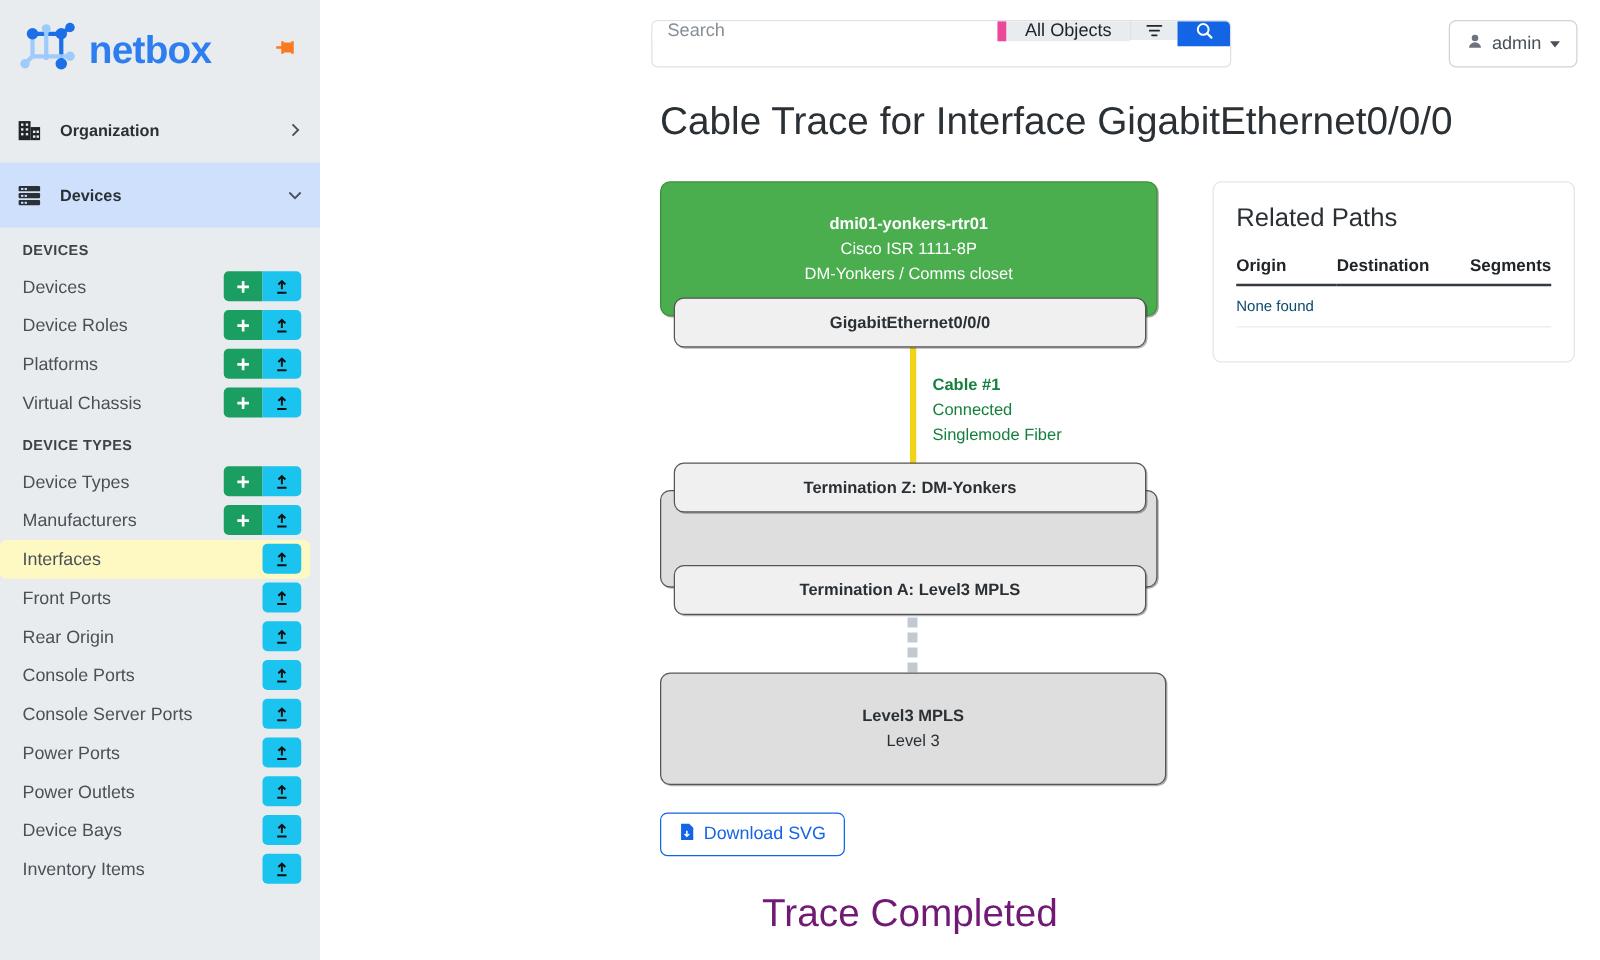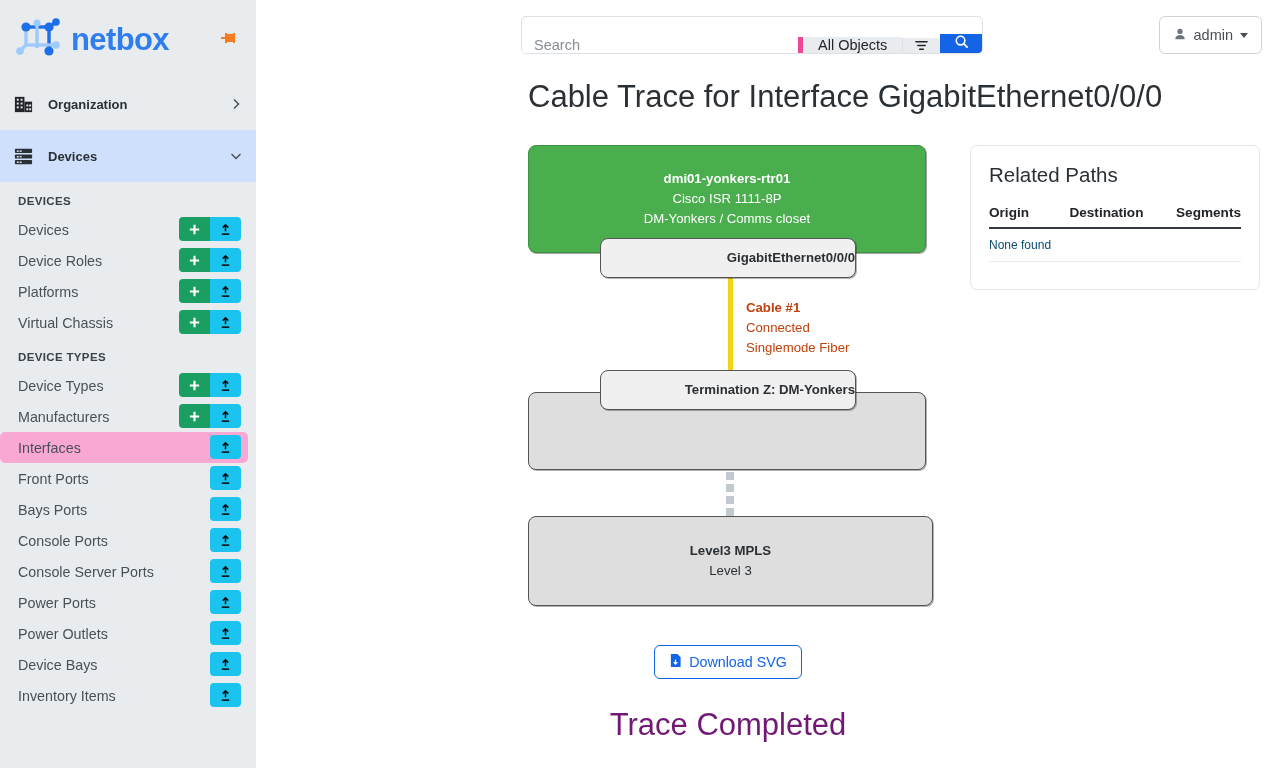--- a/index.html
+++ b/index.html
@@ -52,58 +52,58 @@
   }
   .nav-item {
     height: 31px; margin: 0 8px 0 0;
     display: flex; align-items: center;
     padding-left: 18px;
     font-size: 14.3px; color: #495057;
     cursor: pointer;
     position: relative;
     border-radius: 5px;
   }
-  .nav-item.sel { background: #f9a8d4; }
+  .nav-item.sel { background: #fef9c3; }
   .nav-item .nlabel { flex: 1; }
   .btn-pair { display: flex; position: absolute; right: 7px; top: 3px; }
   .mini-btn {
     width: 31px; height: 24px;
     display: flex; align-items: center; justify-content: center;
     cursor: pointer;
   }
   .mini-btn.add { background: #1b9e62; border-radius: 4px 0 0 4px; }
   .mini-btn.imp { background: #1ac4ef; border-radius: 0 4px 4px 0; }
   .mini-btn.imp.solo { border-radius: 4px; }
   .mini-btn svg { display: block; }
 
   
   .main { flex: 1; height: 768px; background: #fff; position: relative; overflow: hidden; }
   .topbar {
     height: 70px; display: flex; align-items: center;
     padding: 0 18px 0 0;
   }
   .search-wrap { display: flex; margin-left: 265px; height: 38px; }
   .search-box {
-    display: flex; align-items: flex-end;
+    display: flex; align-items: flex-start;
     border: 1px solid #dee2e6; border-radius: 5px;
     overflow: hidden; height: 38px;
     background: #fff;
   }
   .search-input {
     width: 276px; border: 0; outline: 0;
     font-size: 14.5px; padding: 0 12px;
     font-family: "Liberation Sans", sans-serif;
     color: #212529; background: #fff;
   }
   .search-input::placeholder { color: #868e96; }
   .obj-select {
     display: flex; align-items: center; justify-content: center;
     padding: 0 15px; background: #e9ecef;
     font-size: 14.5px; color: #212529;
-    border-left: 5px solid #ec4899;
+    border-left: 7px solid #ec4899;
     cursor: pointer; white-space: nowrap;
   }
   .filter-btn {
     width: 38px; background: #e9ecef;
     display: flex; align-items: center; justify-content: center;
     border-left: 1px solid #dee2e6; cursor: pointer;
   }
   .go-btn {
     width: 42px; background: #1464e6;
     display: flex; align-items: center; justify-content: center;
@@ -139,36 +139,36 @@
   .tnode .t-sub { font-size: 13.2px; line-height: 20px; }
   .device-box {
     background: #4aad4e; color: #fff;
     height: 108px; width: 398px;
     display: flex; flex-direction: column; justify-content: center;
     border-color: #3d8f41;
     box-shadow: 1px 1px 0 rgba(0,0,0,.35);
   }
   .term-box {
     background: #f0f0f0; color: #2b3035;
-    width: 256px; height: 40px;
-    display: flex; align-items: center; justify-content: flex-end;
+    width: 378px; height: 40px;
+    display: flex; align-items: center; justify-content: center;
     margin: -15px auto 0 auto;
     position: relative; z-index: 3;
     box-shadow: 1px 1px 0 rgba(0,0,0,.3);
   }
   .cable-seg {
     position: relative; height: 112px;
   }
   .cable-line {
     position: absolute; left: 200px; top: 0;
     width: 5px; height: 112px; background: #f3d317;
   }
   .cable-info {
     position: absolute; left: 218px; top: 20px;
-    text-align: left; font-size: 13.2px; line-height: 20px; color: #c2410c;
+    text-align: left; font-size: 13.2px; line-height: 20px; color: #15803d;
   }
   .cable-info .c-name { font-weight: 700; }
 
   .circuit-box {
     background: #dedede; color: #2b3035;
     width: 398px; height: 78px;
     margin-top: -18px;
     display: flex; flex-direction: row; justify-content: center;
     position: relative; z-index: 1;
     box-shadow: 1px 1px 0 rgba(0,0,0,.3);
@@ -182,21 +182,21 @@
     position: absolute; left: 198px;
     width: 8px; height: 8px; background: #c3c9d1; display: block;
   }
   .provider-box {
     background: #dedede; color: #2b3035;
     width: 405px; height: 90px;
     display: flex; flex-direction: column; justify-content: center;
     box-shadow: 1px 1px 0 rgba(0,0,0,.3);
   }
 
-  .dl-wrap { display: flex; justify-content: center; padding-top: 22px; margin-top: 17px; }
+  .dl-wrap { display: flex; padding-top: 22px; }
   .dl-btn {
     display: inline-flex; align-items: center; gap: 7px;
     border: 1px solid #1464e6; border-radius: 6px;
     color: #1464e6; background: #fff;
     font-size: 14.3px; padding: 7px 14px; cursor: pointer;
     font-family: "Liberation Sans", sans-serif;
   }
   .trace-status {
     text-align: center; font-size: 31px; color: #701a75;
     padding-top: 28px; font-weight: 400;
@@ -425,21 +425,21 @@
       <span class="btn-pair">
         <span class="mini-btn imp solo">
             <svg viewBox="0 0 14 14" width="13" height="13">
               <path d="M7 2 L7 9 M4 5 L7 2 L10 5" stroke="#111" stroke-width="1.7" fill="none"></path>
               <path d="M3 12 H11" stroke="#111" stroke-width="1.7"></path>
             </svg>
           </span>
       </span>
     </div>
     <div class="nav-item">
-      <span class="nlabel">Bays Ports</span>
+      <span class="nlabel">Rear Origin</span>
       <span class="btn-pair">
         <span class="mini-btn imp solo">
             <svg viewBox="0 0 14 14" width="13" height="13">
               <path d="M7 2 L7 9 M4 5 L7 2 L10 5" stroke="#111" stroke-width="1.7" fill="none"></path>
               <path d="M3 12 H11" stroke="#111" stroke-width="1.7"></path>
             </svg>
           </span>
       </span>
     </div>
     <div class="nav-item">
@@ -572,20 +572,23 @@
 
         <div class="tnode term-box" style="margin-top:-20px">
           <div class="t-title">Termination Z: DM-Yonkers</div>
         </div>
 
         <div class="tnode circuit-box">
           <div class="t-title">Circuit DEOW4921</div>
           <div class="t-sub">Level 3</div>
         </div>
 
+        <div class="tnode term-box termA">
+          <div class="t-title">Termination A: Level3 MPLS</div>
+        </div>
 
         <div class="dotline">
           <i style="top:2px"></i>
           <i style="top:14px"></i>
           <i style="top:26px"></i>
           <i style="top:38px"></i>
         </div>
 
         <div class="tnode provider-box">
           <div class="t-title">Level3 MPLS</div>

